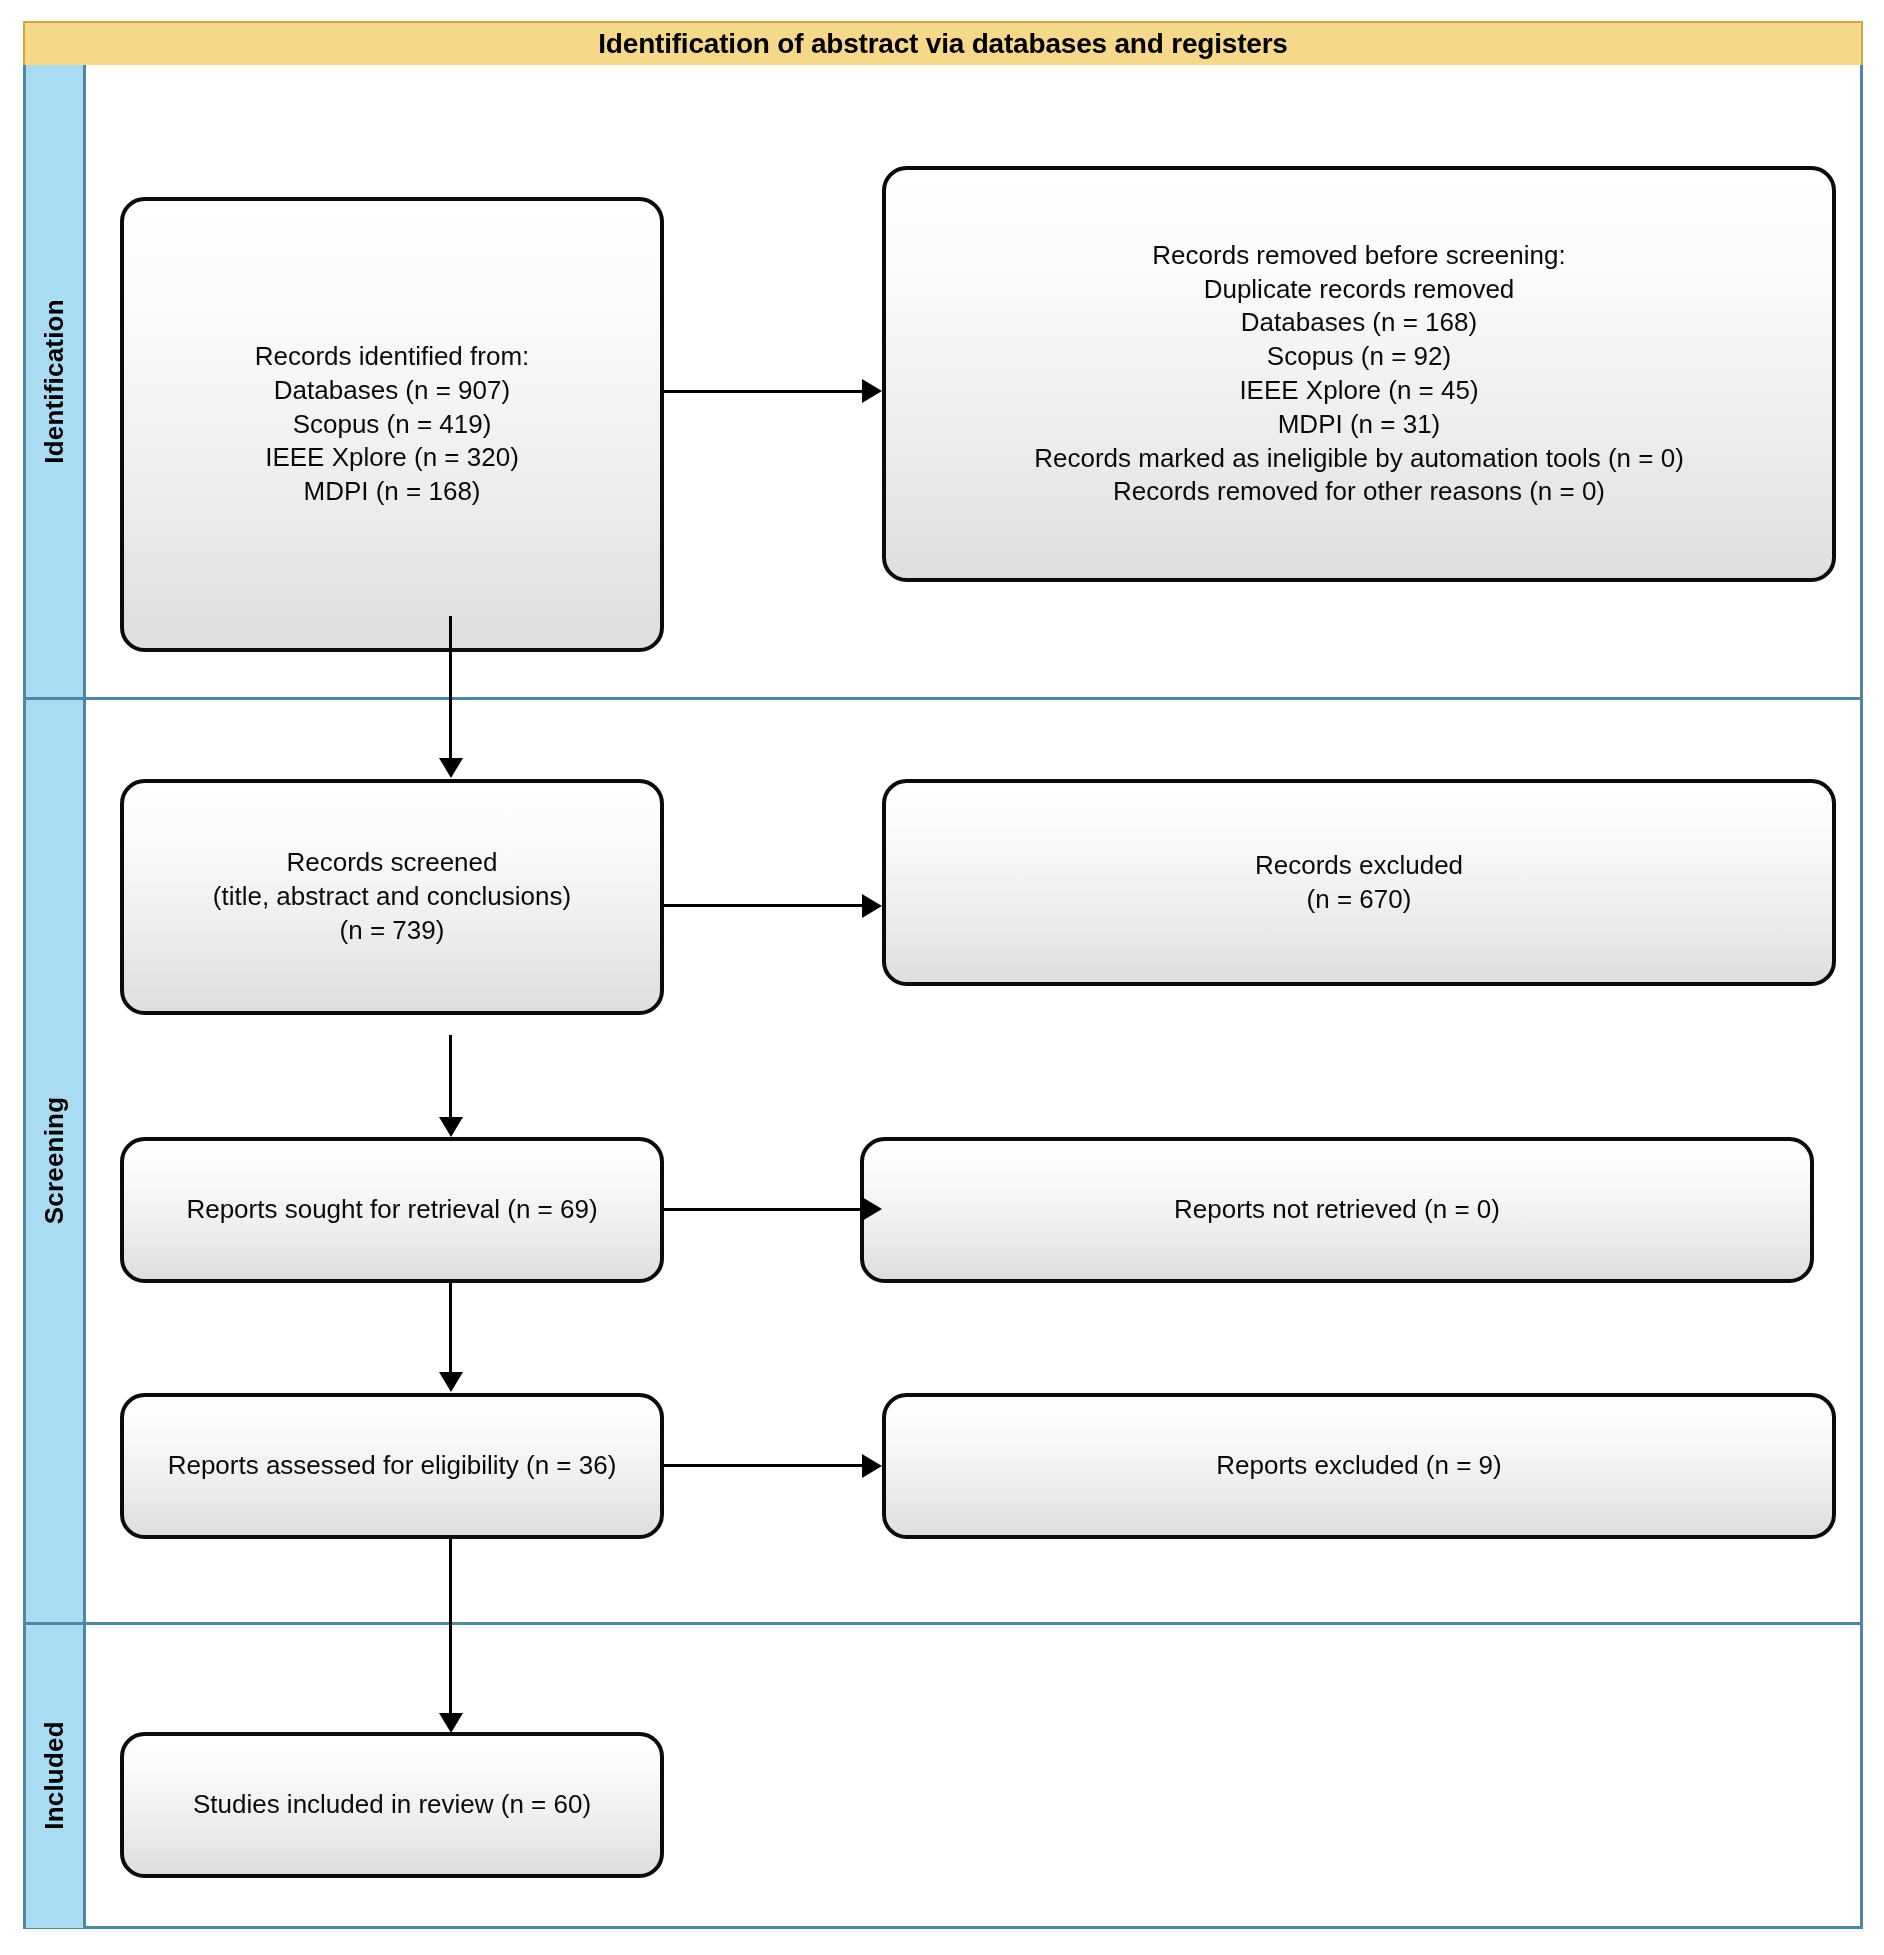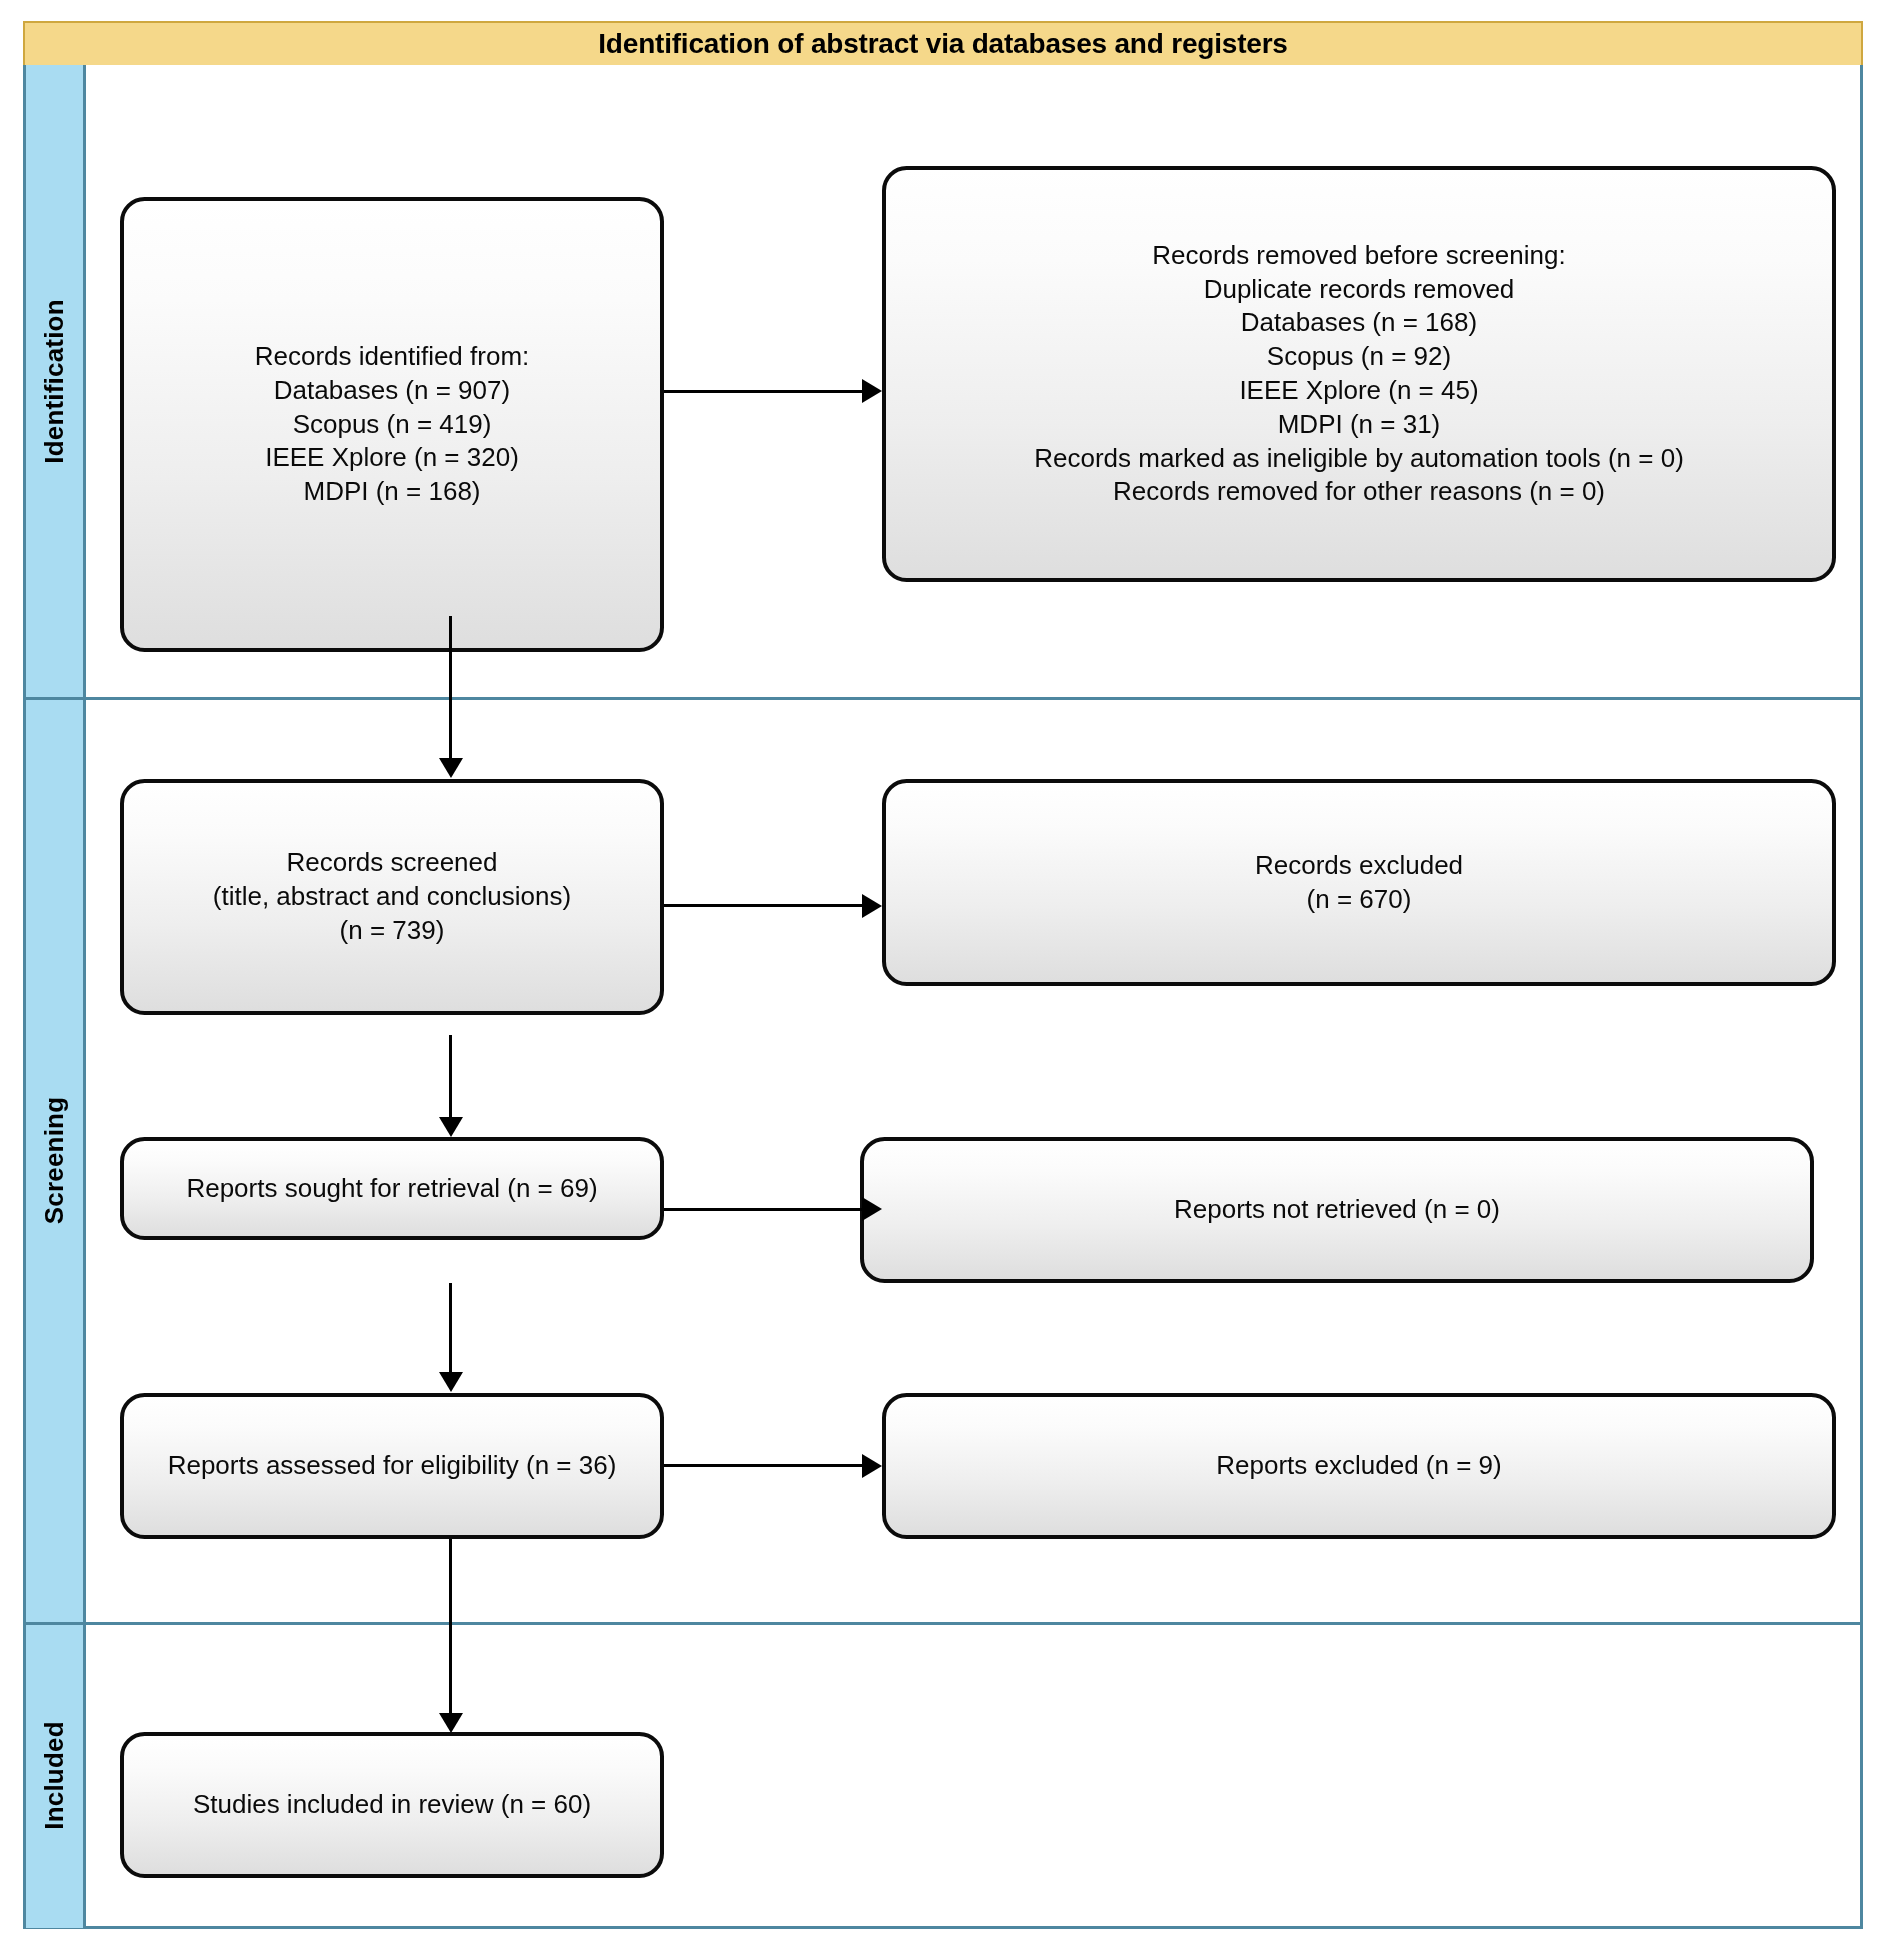--- a/index.html
+++ b/index.html
@@ -197,21 +197,21 @@
     <div class="ptext">Records excluded
 (n = 670)</div>
   </div>
 
   <div class="h-line" style="left:664px; top:904px; width:199px;"></div>
   <div class="h-arrow-head" style="left:862px; top:894px;"></div>
 
   <div class="v-line" style="left:449px; top:1035px; height:91px;"></div>
   <div class="v-arrow-head" style="left:439px; top:1117px;"></div>
 
-  <div class="pbox" style="left:120px; top:1137px; width:544px; height:103px;">
+  <div class="pbox" style="left:120px; top:1137px; width:544px; height:146px;">
     <div class="ptext">Reports sought for retrieval (n = 69)</div>
   </div>
 
   <div class="pbox" style="left:860px; top:1137px; width:954px; height:146px;">
     <div class="ptext">Reports not retrieved (n = 0)</div>
   </div>
 
   <div class="h-line" style="left:664px; top:1208px; width:199px;"></div>
   <div class="h-arrow-head" style="left:862px; top:1197px;"></div>
 

